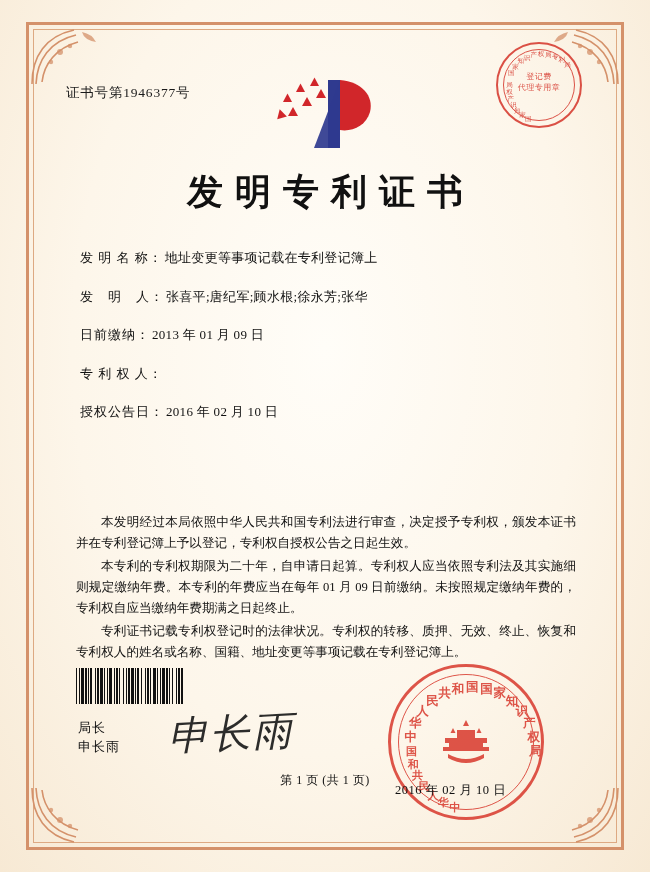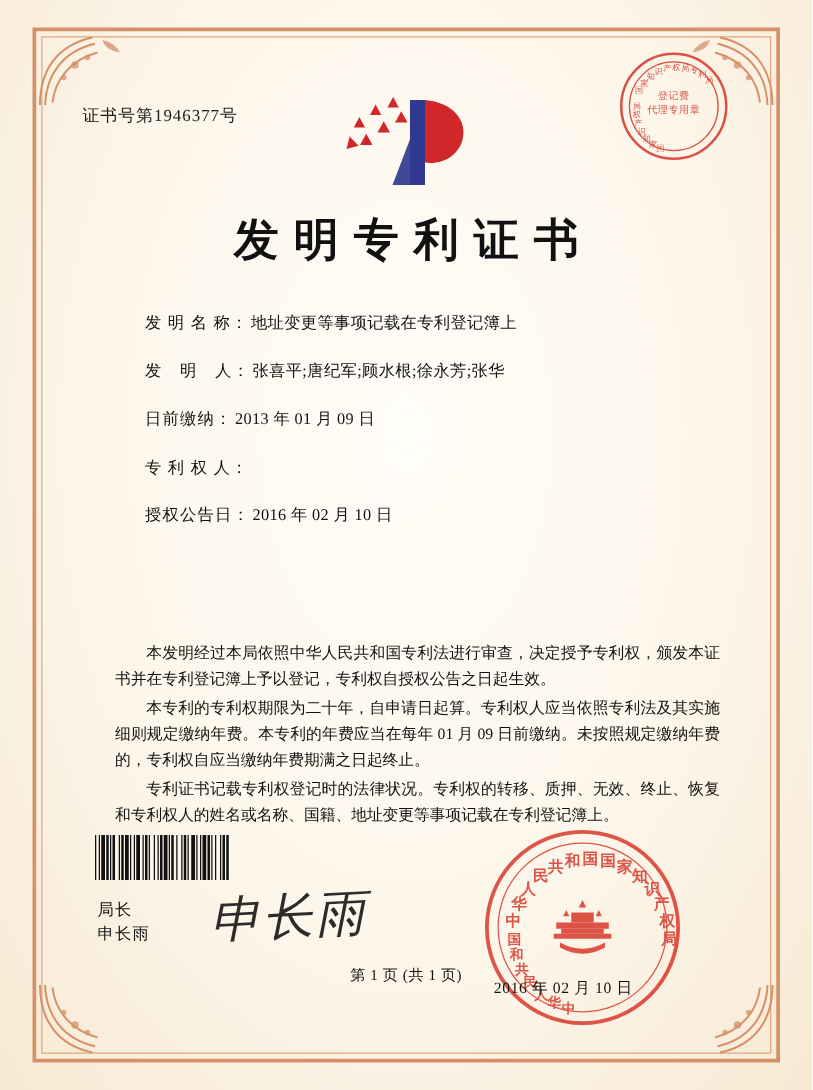--- a/index.html
+++ b/index.html
@@ -122,21 +122,20 @@
     left: 80px; top: 250px;
     width: 480px;
     font-size: 13px;
     color: #111;
   }
   .field-row {
     display: flex;
     align-items: flex-start;
     margin-bottom: 22.5px;
     line-height: 16px;
-    margin-left: 36px;
   }
   .field-label {
     white-space: pre;
     letter-spacing: 1px;
   }
   .field-value {
     margin-left: 2px;
     letter-spacing: .3px;
   }
 
@@ -144,21 +143,21 @@
   .body-text {
     position: absolute;
     left: 76px; top: 512px;
     width: 500px;
     font-size: 12.6px;
     line-height: 21px;
     color: #111;
     text-align: justify;
   }
   .body-text p {
-    margin: 0 0 2px 16px;
+    margin: 0 0 2px 0;
     text-indent: 25px;
   }
 
   
   .barcode {
     position: absolute;
     left: 76px; top: 668px;
     width: 212px; height: 36px;
     display: flex;
     align-items: stretch;

